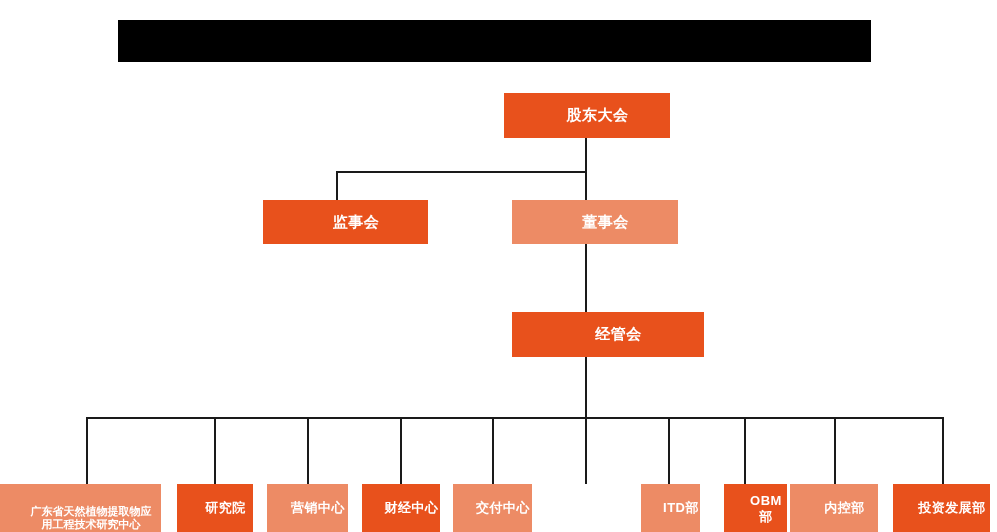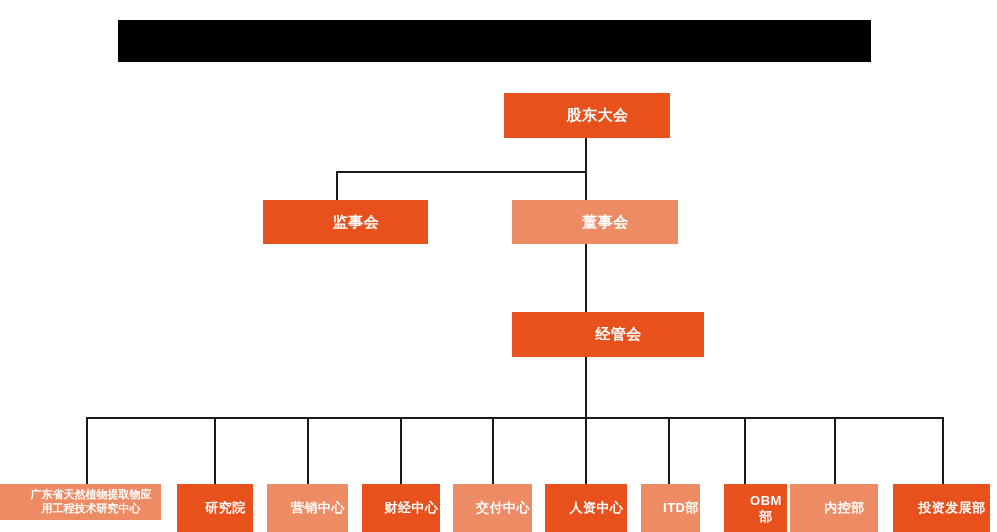--- a/index.html
+++ b/index.html
@@ -95,44 +95,41 @@
   <div class="connector v-line" style="left:214px; top:417px; height:67px;"></div>
   <div class="connector v-line" style="left:307px; top:417px; height:67px;"></div>
   <div class="connector v-line" style="left:400px; top:417px; height:67px;"></div>
   <div class="connector v-line" style="left:492px; top:417px; height:67px;"></div>
   <div class="connector v-line" style="left:585px; top:417px; height:67px;"></div>
   <div class="connector v-line" style="left:668px; top:417px; height:67px;"></div>
   <div class="connector v-line" style="left:744px; top:417px; height:67px;"></div>
   <div class="connector v-line" style="left:834px; top:417px; height:67px;"></div>
   <div class="connector v-line" style="left:942px; top:417px; height:67px;"></div>
 
-  <div class="node light node-xs" style="left:0px; top:484px; width:161px; height:36px; flex-direction:column;">
+  <div class="node light node-xs" style="left:0px; top:484px; width:161px; height:48px; flex-direction:column;justify-content:flex-end;">
     <span>广东省天然植物提取物应</span>
     <span>用工程技术研究中心</span>
   </div>
 
   <div class="node dark node-sm" style="left:177px; top:484px; width:76px; height:48px;">
     <span>研究院</span>
   </div>
 
   <div class="node light node-sm" style="left:267px; top:484px; width:81px; height:48px;">
     <span>营销中心</span>
   </div>
 
   <div class="node dark node-sm" style="left:362px; top:484px; width:78px; height:48px;">
     <span>财经中心</span>
   </div>
 
   <div class="node light node-sm" style="left:453px; top:484px; width:79px; height:48px;">
     <span>交付中心</span>
   </div>
 
-  <div class="node dark node-sm" style="left:545px; top:484px; width:82px; height:48px;">
-    <span>人资中心</span>
-  </div>
 
   <div class="node light node-sm" style="left:641px; top:484px; width:59px; height:48px;">
     <span>ITD部</span>
   </div>
 
   <div class="node dark node-sm" style="left:724px; top:484px; width:63px; height:50px;">
     <span>OBM部</span>
   </div>
 
   <div class="node light node-sm" style="left:790px; top:484px; width:88px; height:48px;">

